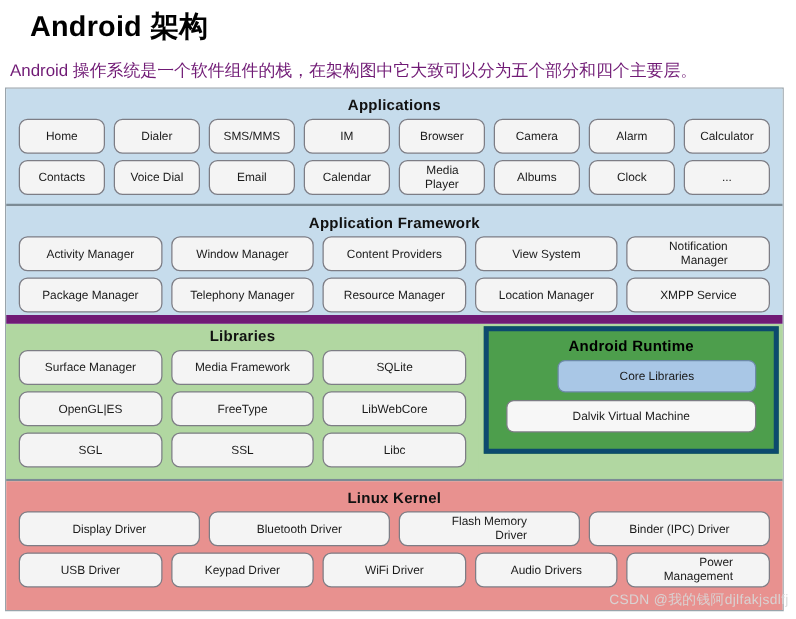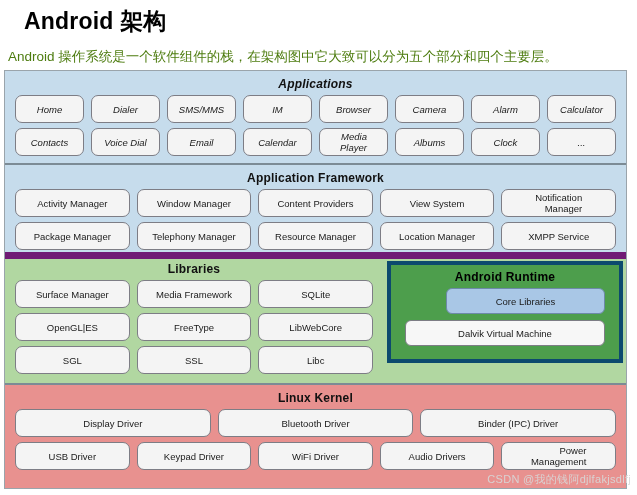--- a/index.html
+++ b/index.html
@@ -17,21 +17,21 @@
   }
   .page-title {
     font-size: 23px;
     font-weight: bold;
     color: #000;
     margin: 6px 0 0 24px;
     letter-spacing: 0.2px;
   }
   .page-subtitle {
     font-size: 13.5px;
-    color: #4d7c0f;
+    color: #701a75;
     margin: 11px 0 7px 8px;
   }
   .diagram {
     position: absolute;
     left: 4px;
     top: 70px;
     width: 623px;
     height: 419px;
     border: 1px solid #9aa4ab;
     box-sizing: border-box;
@@ -41,21 +41,20 @@
   }
   .layer {
     position: relative;
     box-sizing: border-box;
     padding: 3px 0 4px 0;
   }
   .layer-apps {
     background: #c6dcec;
     border-bottom: 2px solid #7c8b95;
     height: 94px;
-    font-style: italic;
   }
   .layer-framework {
     background: #c6dcec;
     border-bottom: 7px solid #701a75;
     height: 94px;
   }
   .layer-mid {
     height: 124px;
     display: flex;
     border-bottom: 2px solid #7c8b95;
@@ -248,20 +247,22 @@
       </div>
     </div>
 
   </div>
 
   <div class="layer layer-kernel">
     <div class="layer-title">Linux Kernel</div>
     <div class="row">
       <div class="cell">Display Driver</div>
       <div class="cell">Bluetooth Driver</div>
+      <div class="cell">Flash Memory
+Driver</div>
       <div class="cell">Binder (IPC) Driver</div>
     </div>
     <div class="row">
       <div class="cell">USB Driver</div>
       <div class="cell">Keypad Driver</div>
       <div class="cell">WiFi Driver</div>
       <div class="cell">Audio Drivers</div>
       <div class="cell">Power
 Management</div>
     </div>

